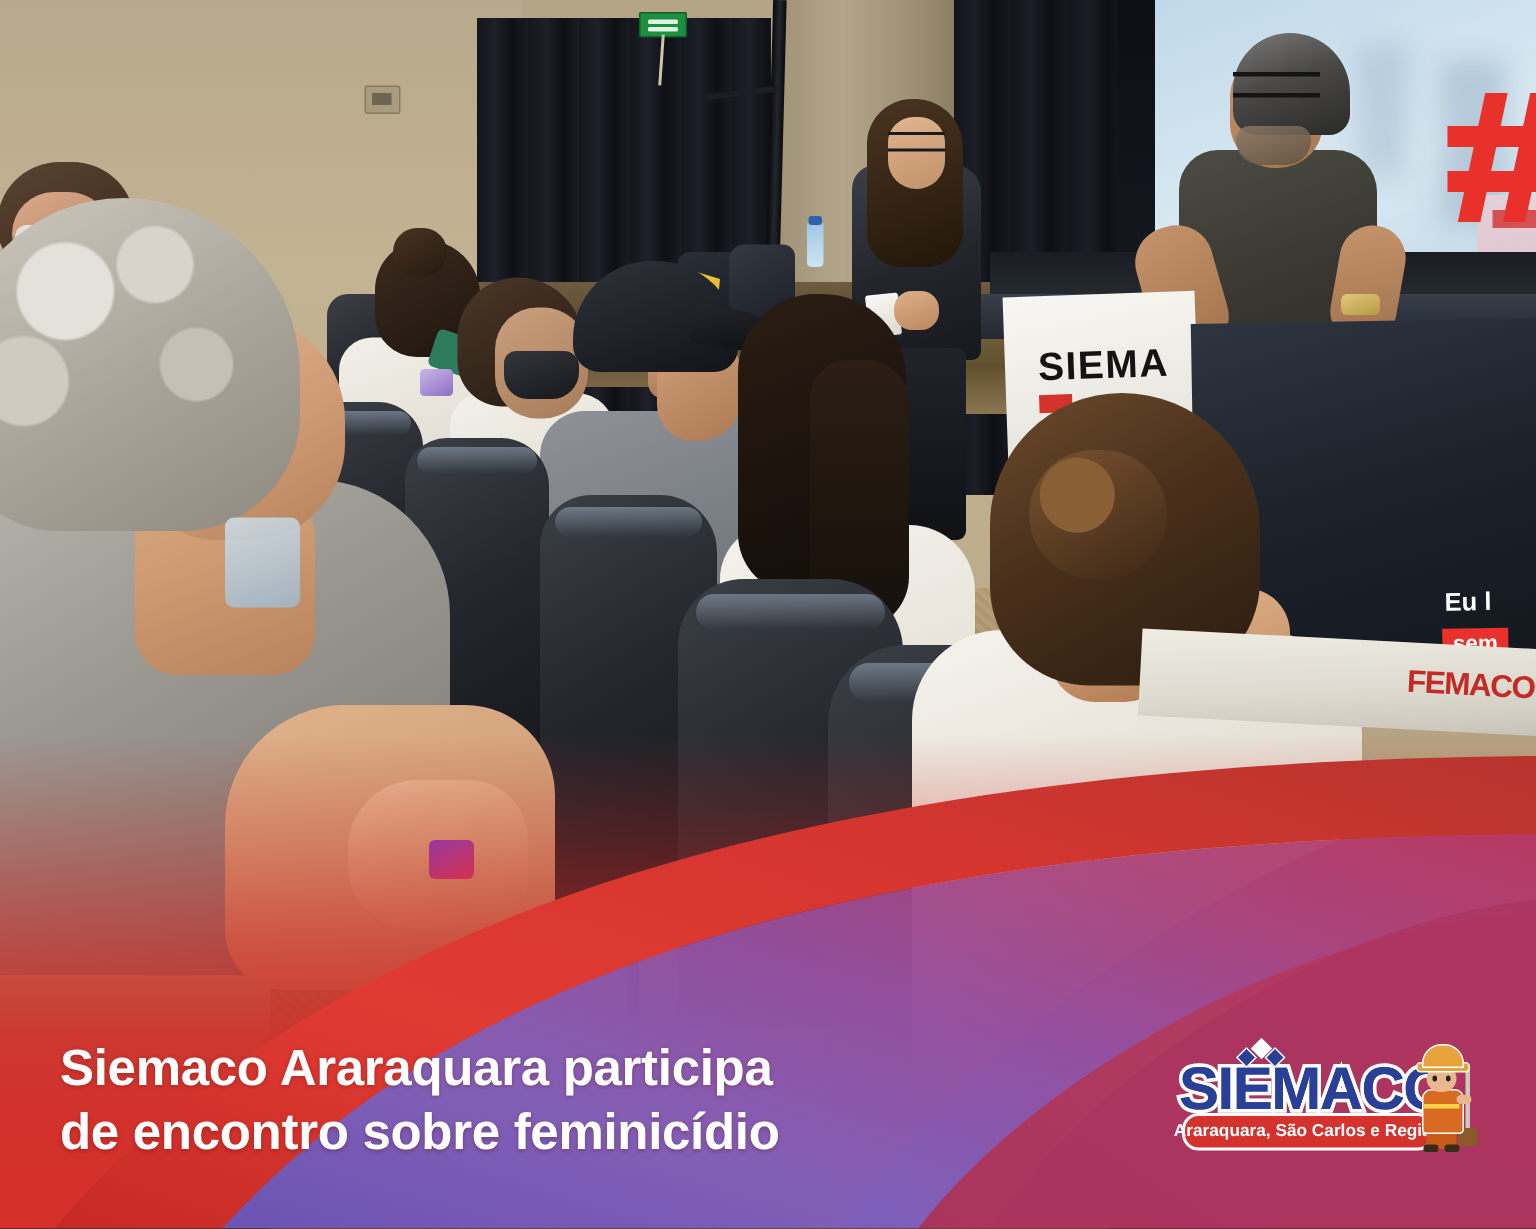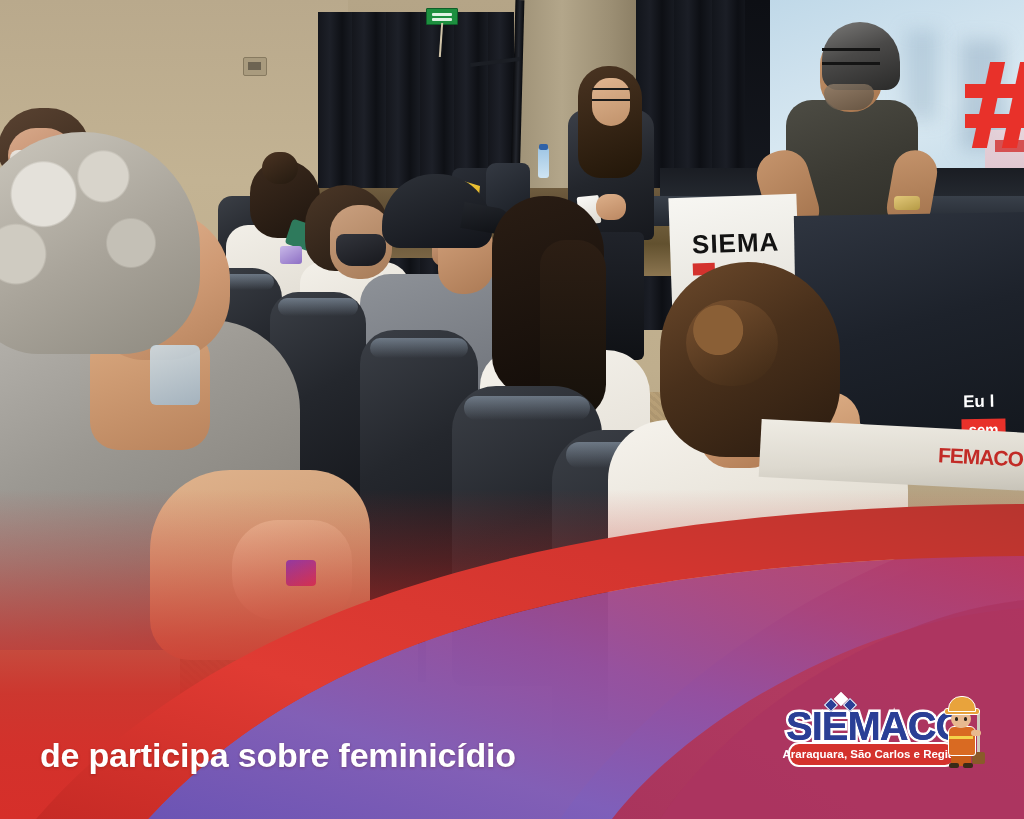--- a/index.html
+++ b/index.html
@@ -600,21 +600,22 @@
     <path d="M1024,520 C860,548 660,676 560,819 L1024,819 Z" fill="url(#gMag)" opacity="0.9"></path>
 
     <path d="M1024,608 C880,616 700,706 612,819 L148,819 C300,652 560,560 1024,556 Z" fill="url(#gPurple)" opacity="0.92"></path>
 
     <path d="M1024,556 C560,560 300,652 148,819 L36,819 C210,618 520,508 1024,504 Z" fill="url(#gRedArc)"></path>
 
     <path d="M1024,600 C900,612 740,700 660,819 L1024,819 Z" fill="#ab3460" opacity="0.75"></path>
   </svg>
 
   <div class="headline">
-    <span>de participa sobre feminicídio</span>
+    <span>Siemaco Araraquara participa</span>
+    <span>de encontro sobre feminicídio</span>
   </div>
 
   <div class="logo">
     <div class="logo-word">SIEMACO</div>
     <div class="logo-word-fg">SIEMACO</div>
 
     <div class="logo-diamonds">
       <i></i>
         <i></i>
         <i></i>

